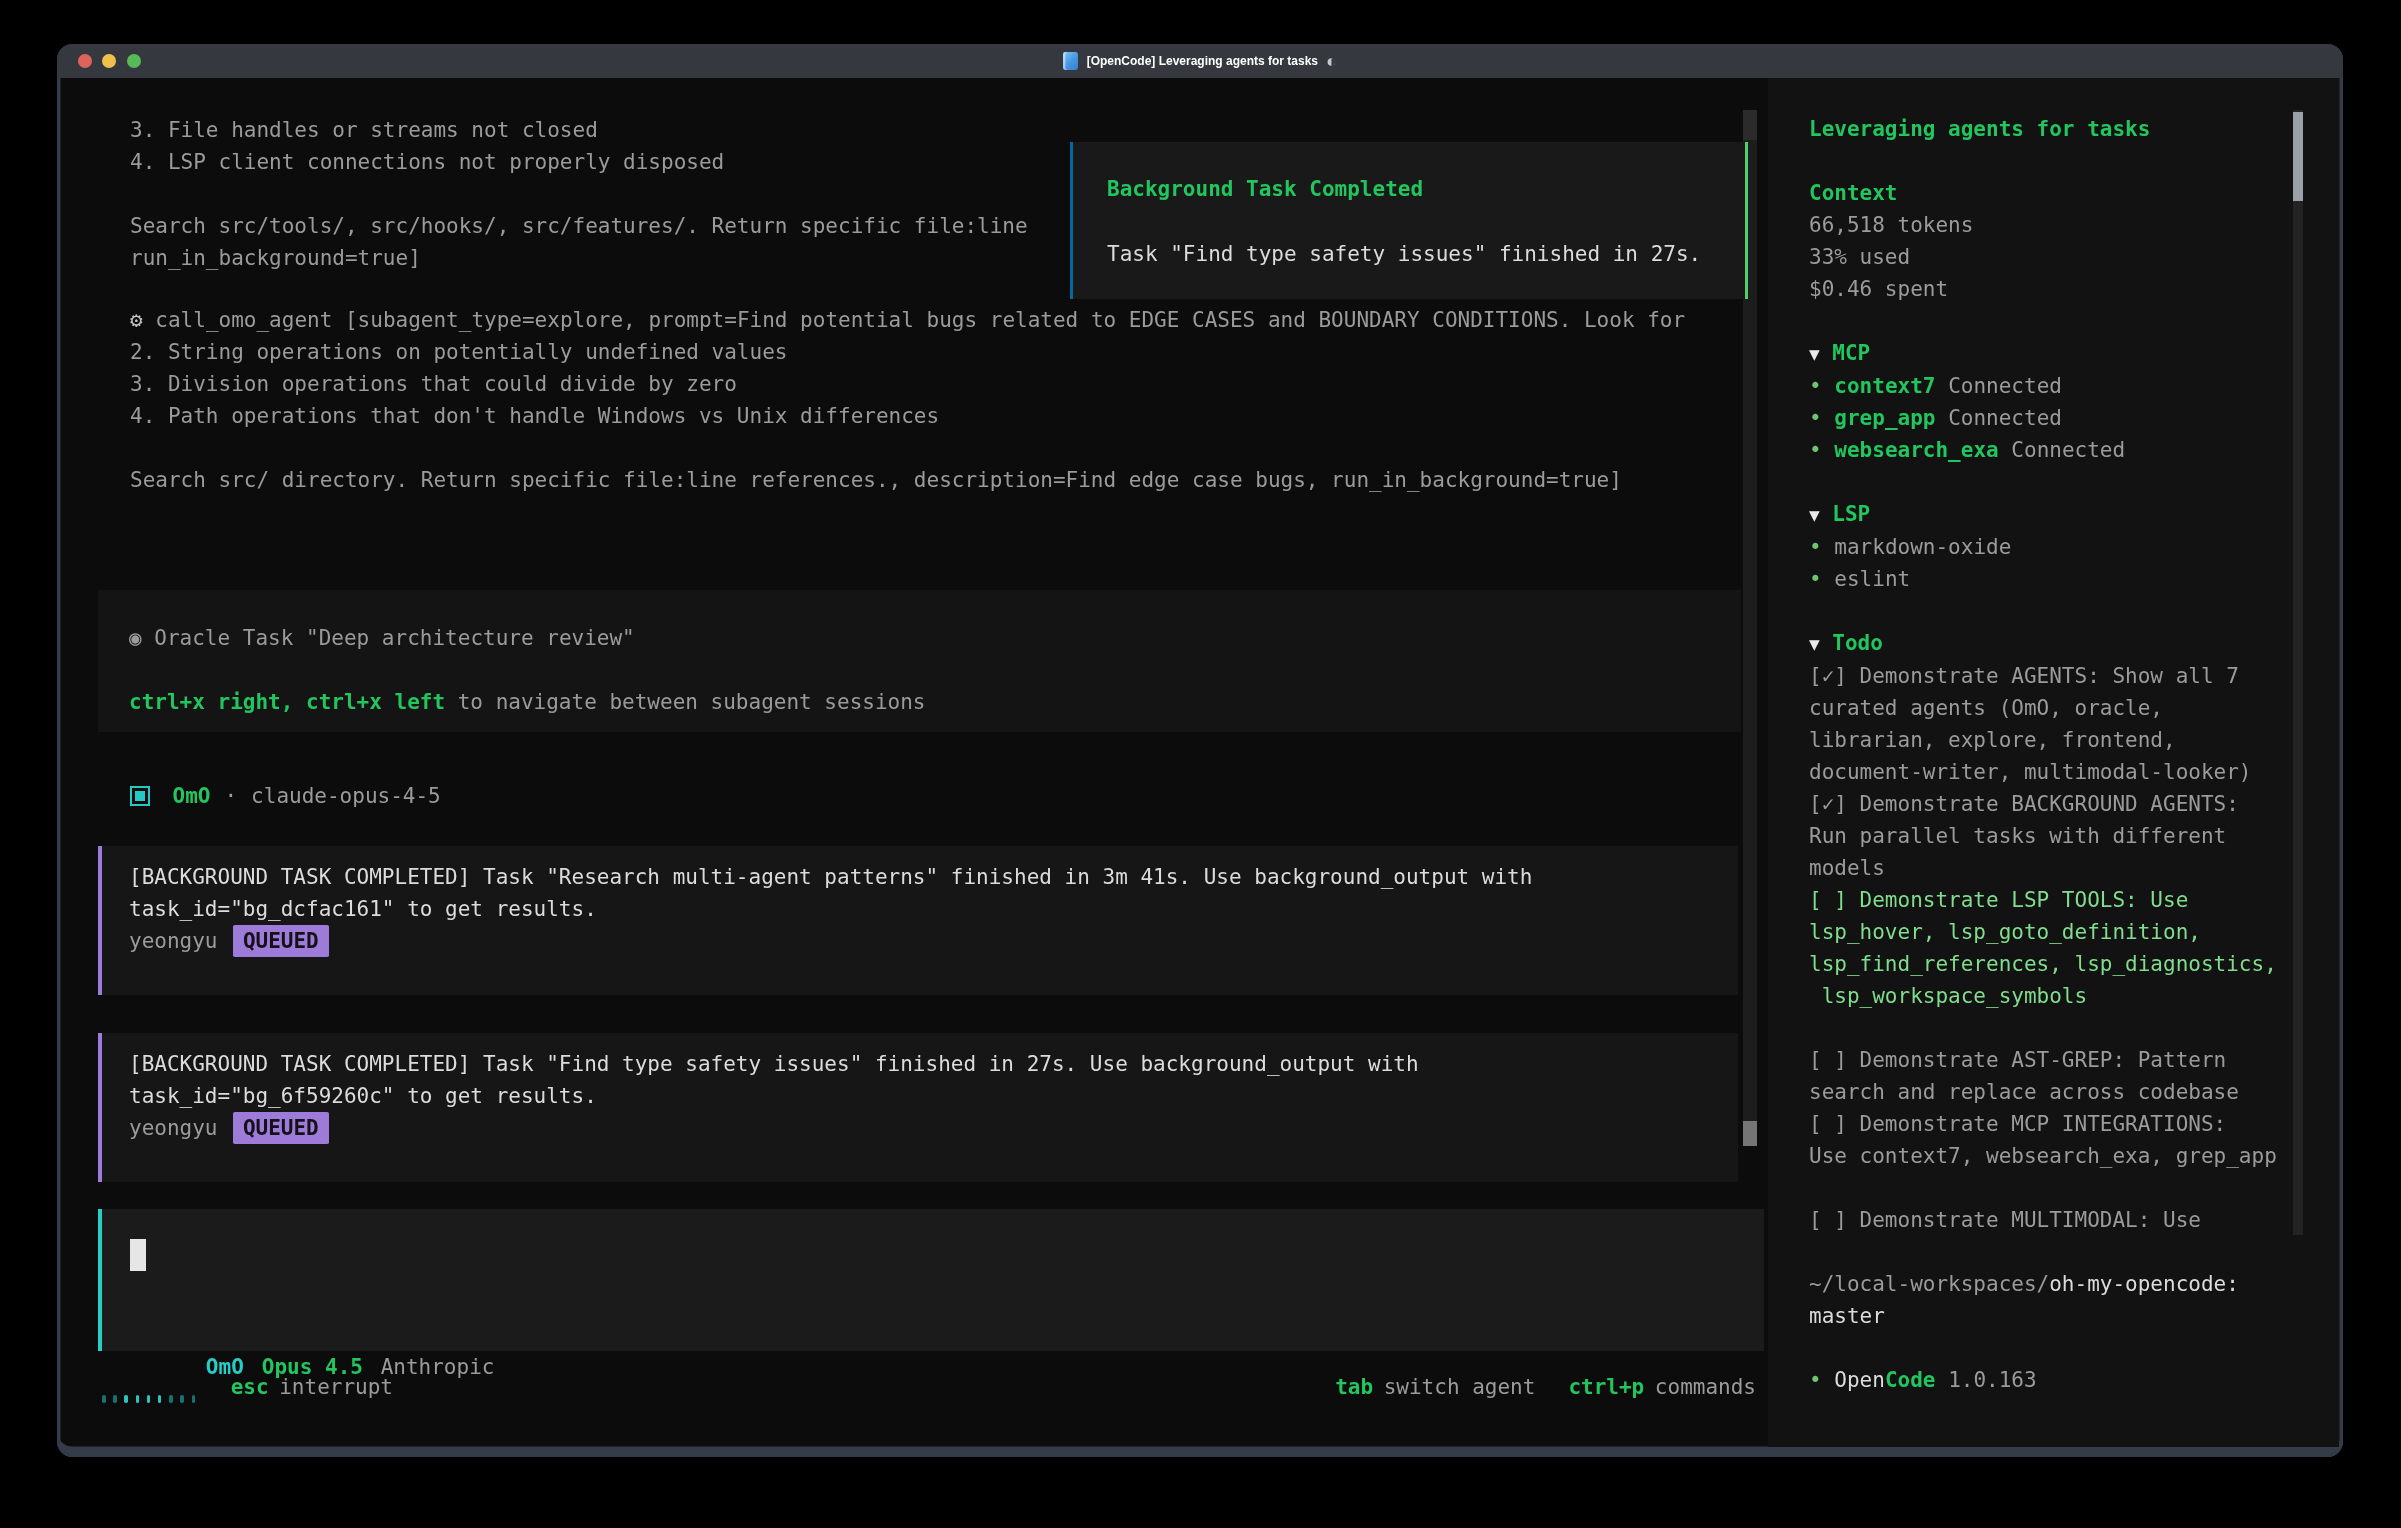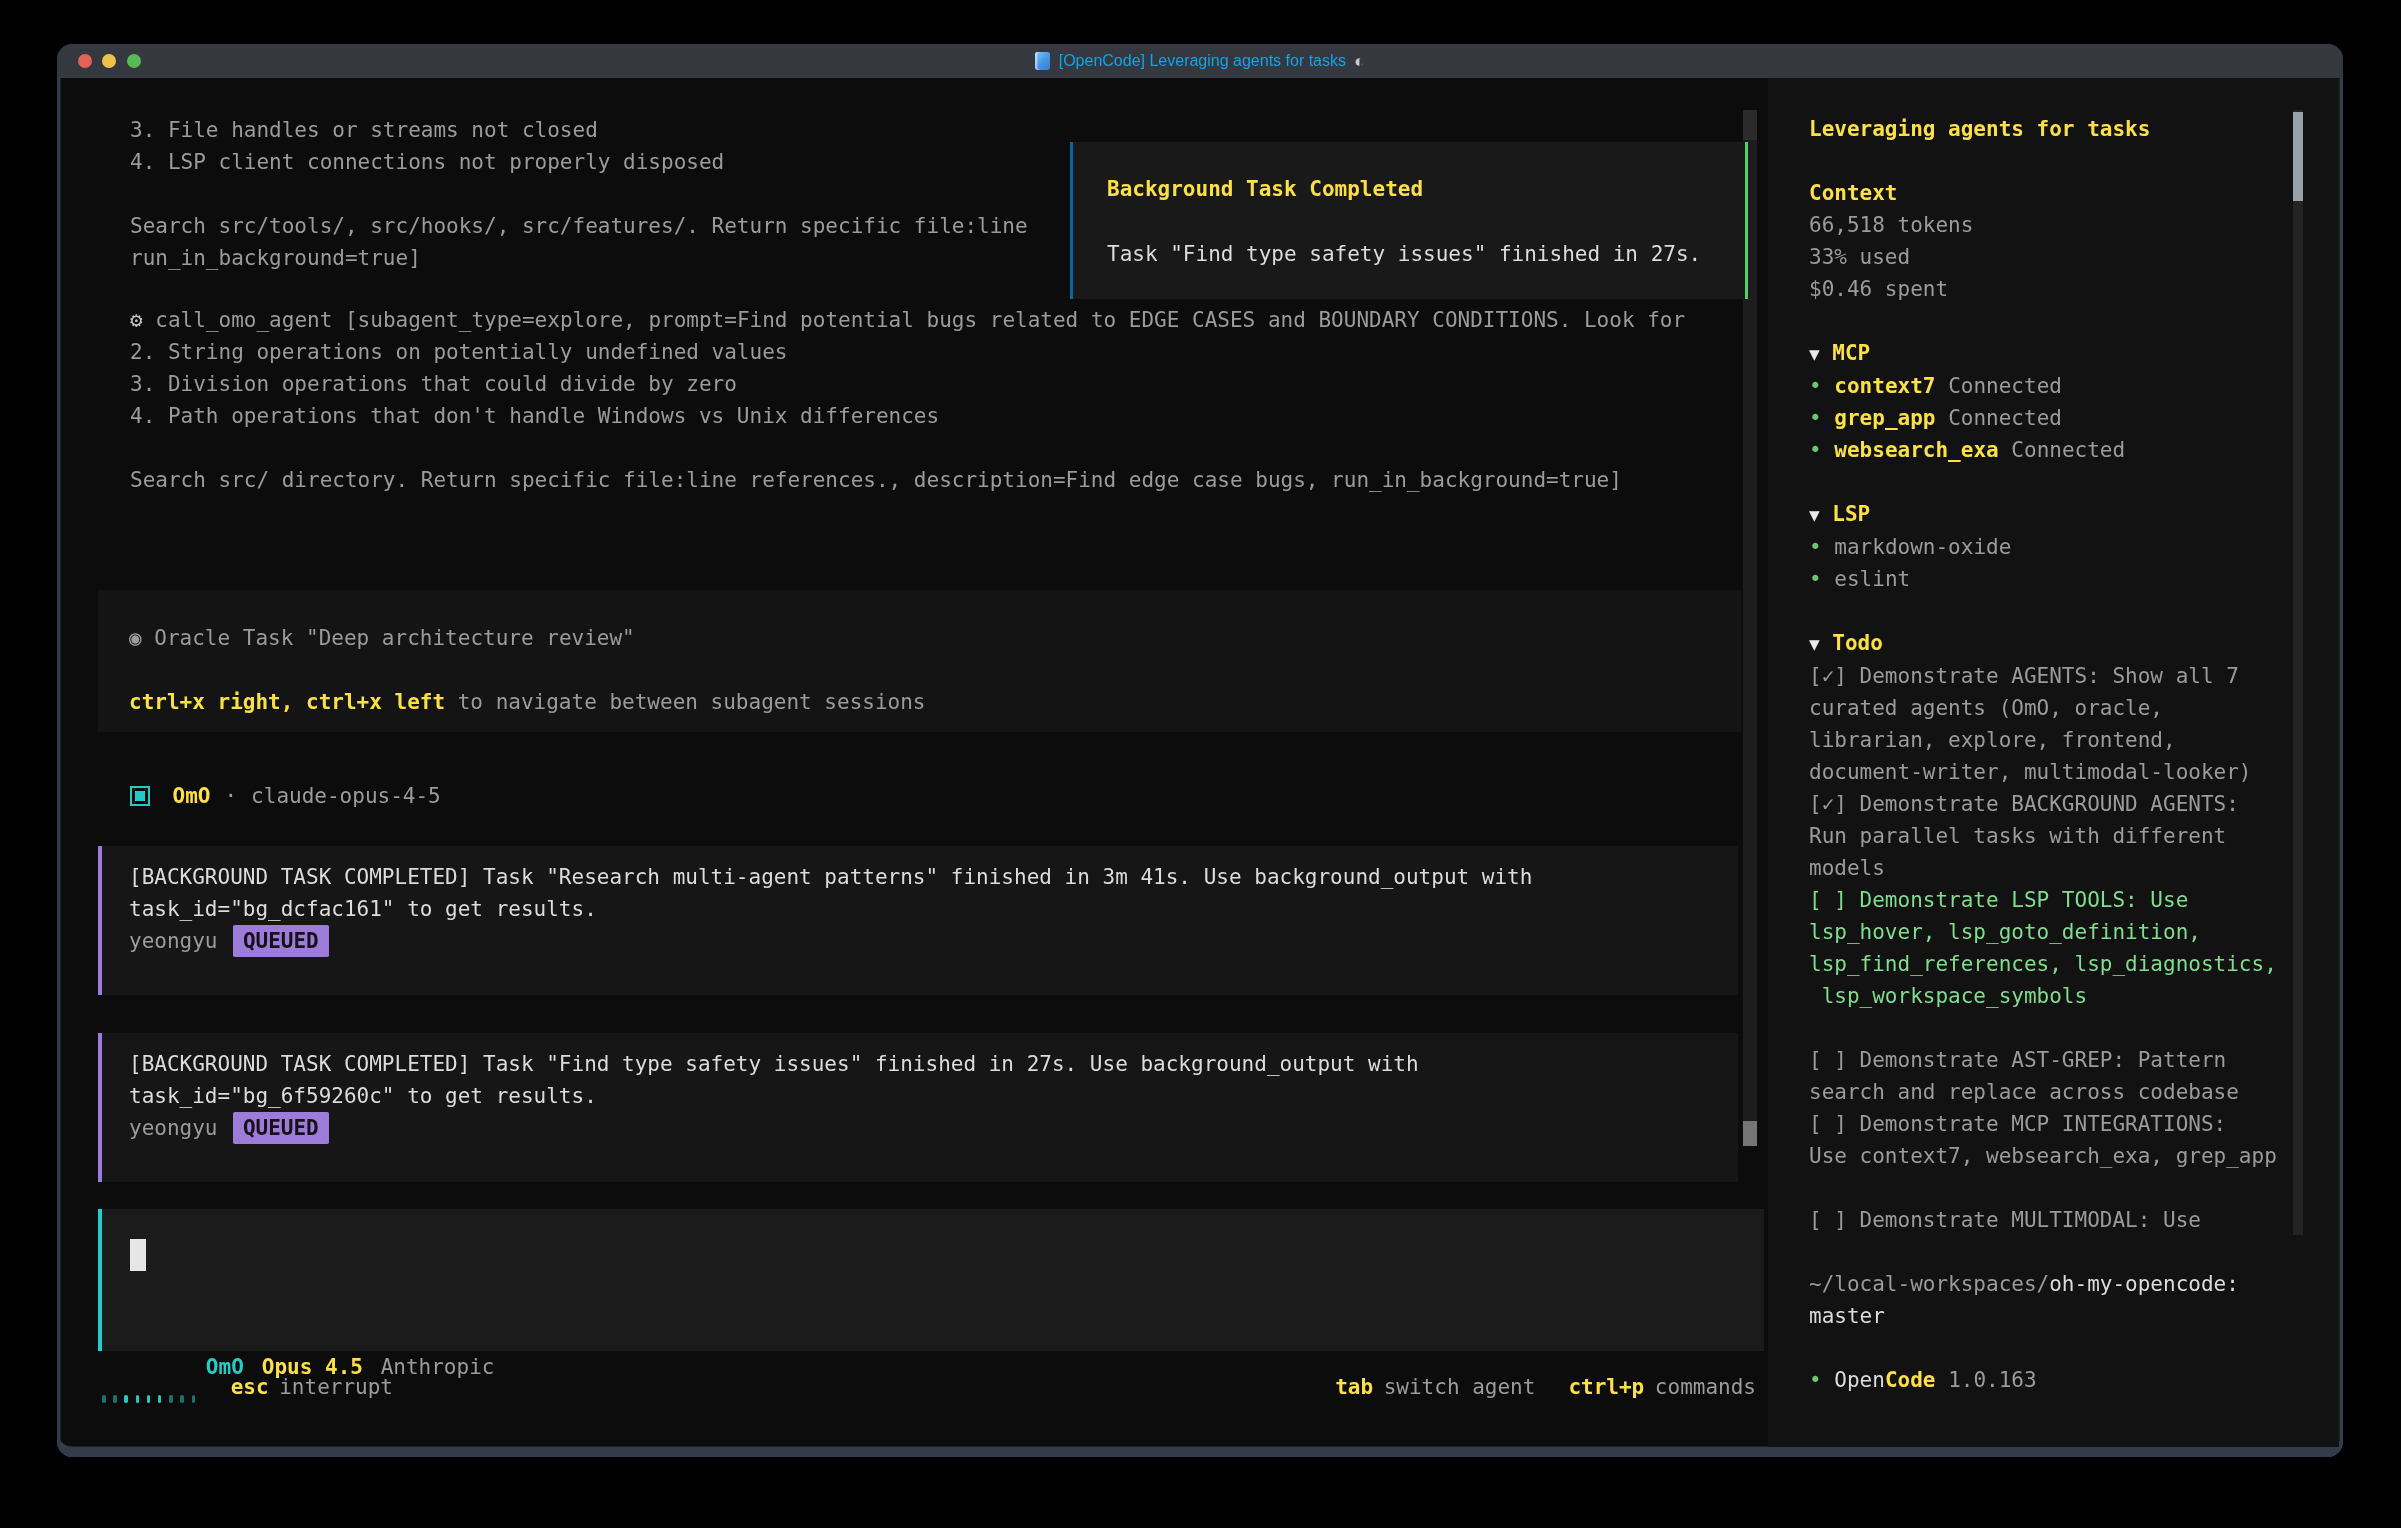--- a/index.html
+++ b/index.html
@@ -21,28 +21,28 @@
   .tl { position:absolute; top:10px; width:14px; height:14px; border-radius:50%; }
   .tl-red   { left:21px;  background:#e0635a; }
   .tl-yel   { left:45px;  background:#f0c04c; }
   .tl-grn   { left:70px; background:#58b957; }
   .title-wrap { display:flex; align-items:center; gap:8.3px; }
   .doc-icon {
     width:15.4px; height:18.3px; border-radius:2.4px;
     background:linear-gradient(135deg,#85c6f1 0%,#4695e4 55%,#3a7fd2 100%);
     box-shadow:inset 2.4px 0 0 rgba(255,255,255,.45);
   }
-  .title-text { font-size:16px; font-weight:normal; color:#0ea5e9; }
+  .title-text { font-size:12px; font-weight:bold; color:#ffffff; }
   .busy-ind { font-size:17.7px; color:#c8c8c8; }
   
   .mono, .tline { font-family:"DejaVu Sans Mono", monospace; font-size:21px; line-height:32px; white-space:pre; }
   .tline { min-height:32px; }
   .c-dim   { color:#9b9b9b; }
   .c-white { color:#dcdcdc; }
-  .c-bright{ color:#fde047; font-weight:bold; }
+  .c-bright{ color:#22c55e; font-weight:bold; }
   .c-green { color:#7fdd8d; }
   .c-cyan  { color:#26ccc6; }
   .c-gear  { color:#c2c2c2; }
   
   #scrollback { position:absolute; left:73px; top:70px; z-index:2; }
   #toolblock  { position:absolute; left:73px; top:260px; z-index:2; }
   #notif {
     position:absolute; left:1013px; top:98px; width:678px; height:157px;
     background:#191919; border-left:3px solid #0369a1; border-right:3px solid #4fcf6e;
     padding-left:34px; z-index:6;

